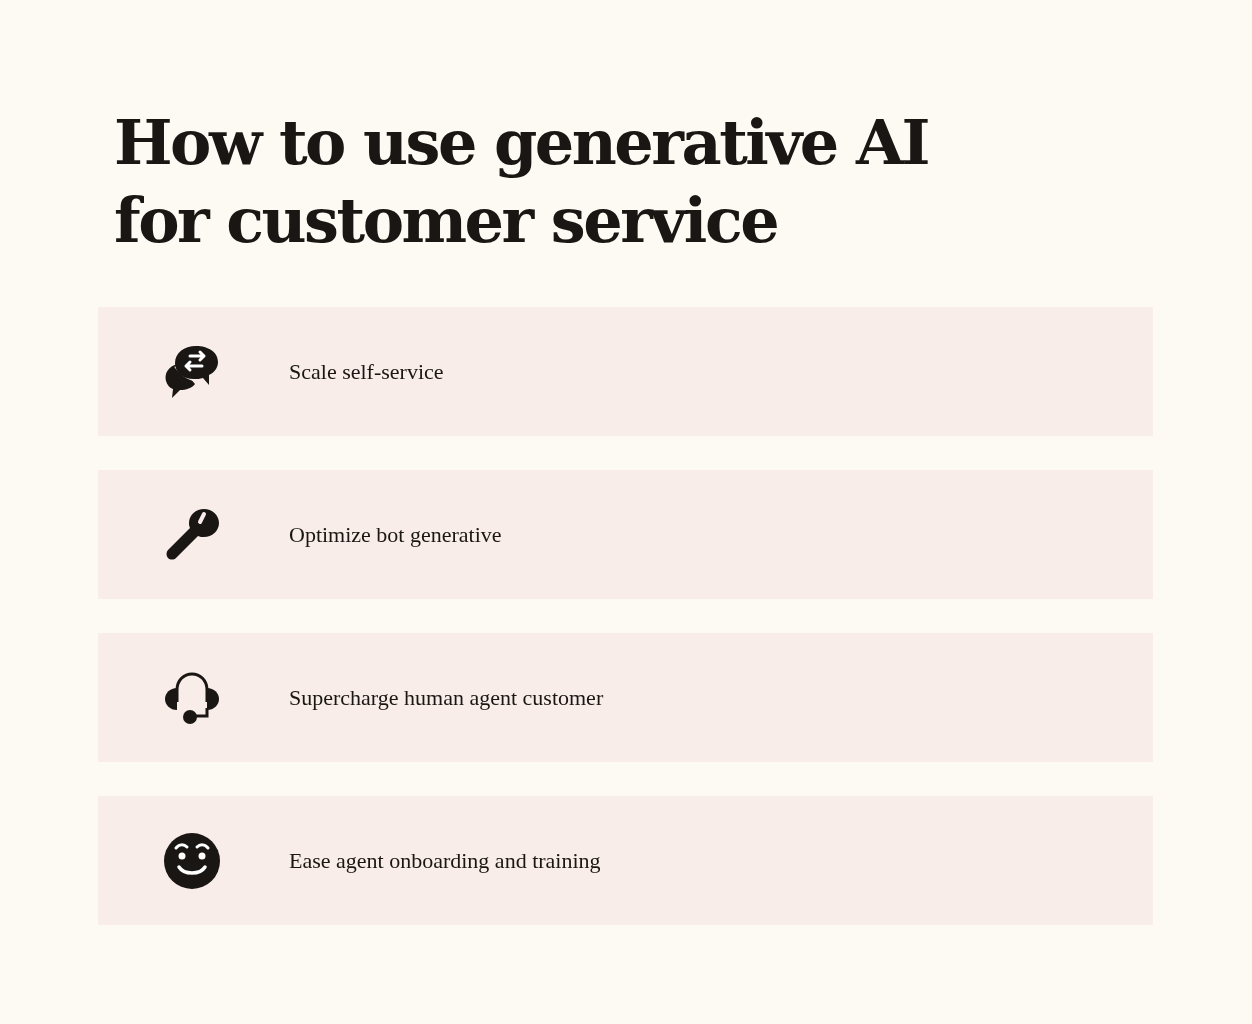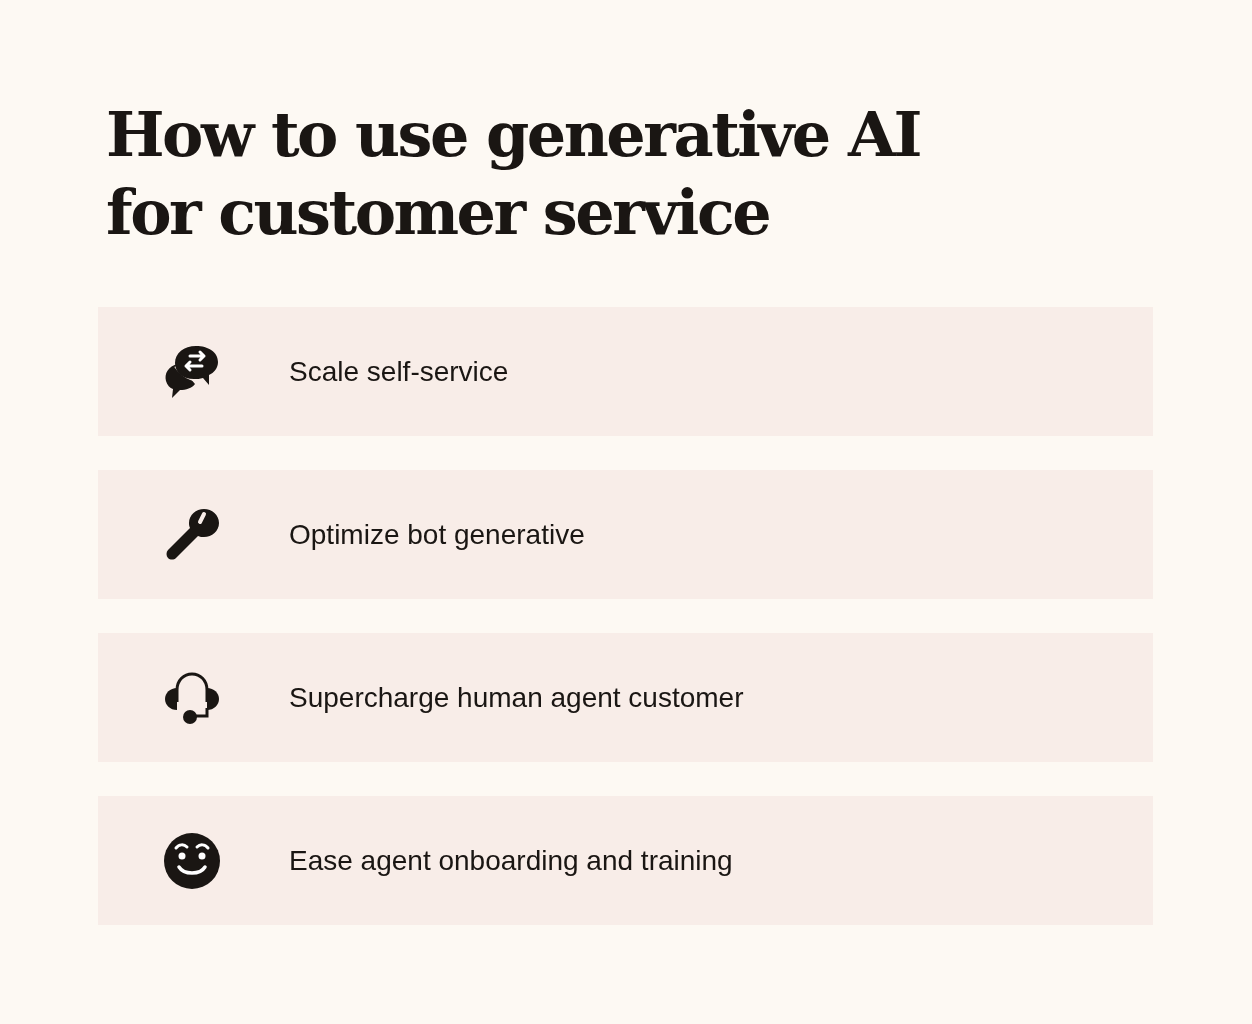--- a/index.html
+++ b/index.html
@@ -12,21 +12,21 @@
       background: #fdf9f3;
       position: relative;
       overflow: hidden;
       color: #1a1613;
     }
     .title {
       position: absolute;
       left: 98px;
       top: 88px;
       width: 900px;
-      margin: 8px;
+      margin: 16px;
       font-family: "DejaVu Serif", "Liberation Serif", serif;
       font-weight: bold;
       font-size: 62px;
       line-height: 78px;
       letter-spacing: -2.5px;
       color: #1a1613;
     }
     .list {
       position: absolute;
       left: 98px;
@@ -57,22 +57,22 @@
     .card-icon svg {
       width: 60px;
       height: 60px;
       display: block;
     }
     .card-label {
       position: absolute;
       left: 191px;
       top: 50%;
       transform: translateY(-50%);
-      font-family: Liberation Sans, sans-serif;
-      font-size: 28px;
+      font-family: Liberation Serif, serif;
+      font-size: 22px;
       color: #1a1613;
       white-space: nowrap;
     }
   </style>
 </head>
 <body>
 
 <h1 class="title">How to use generative AI for customer service</h1>
 
 <div class="list">

